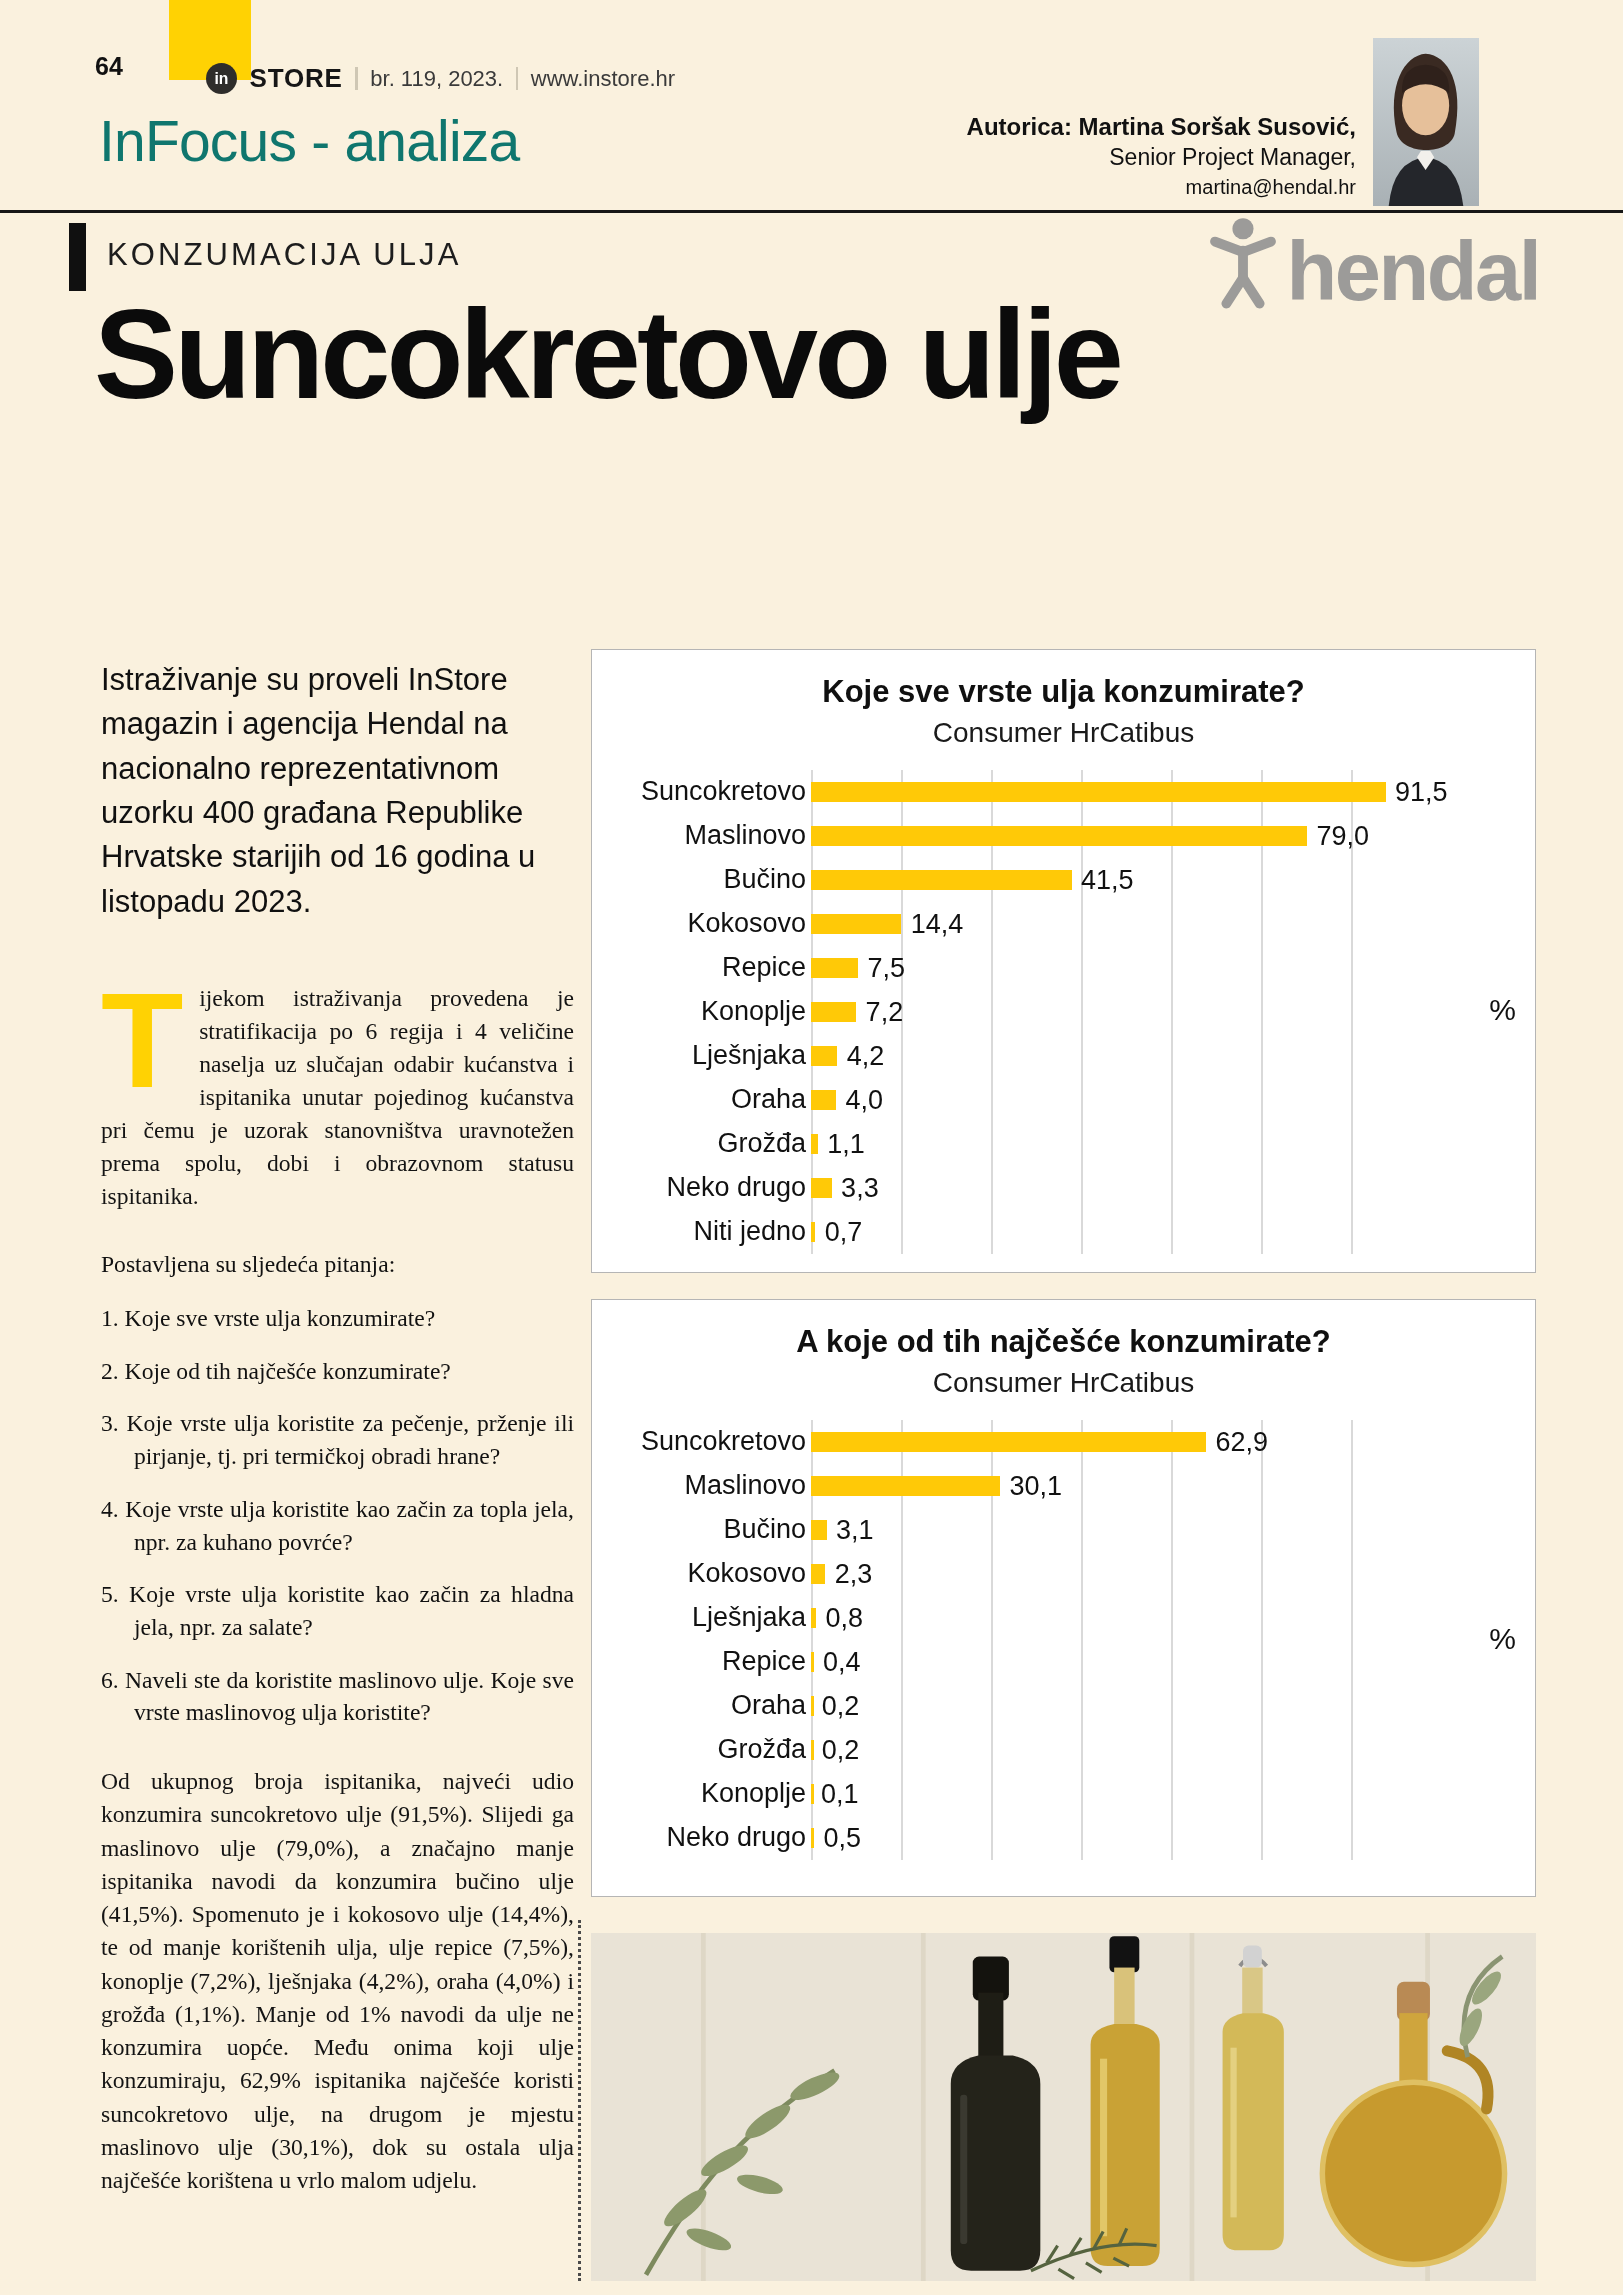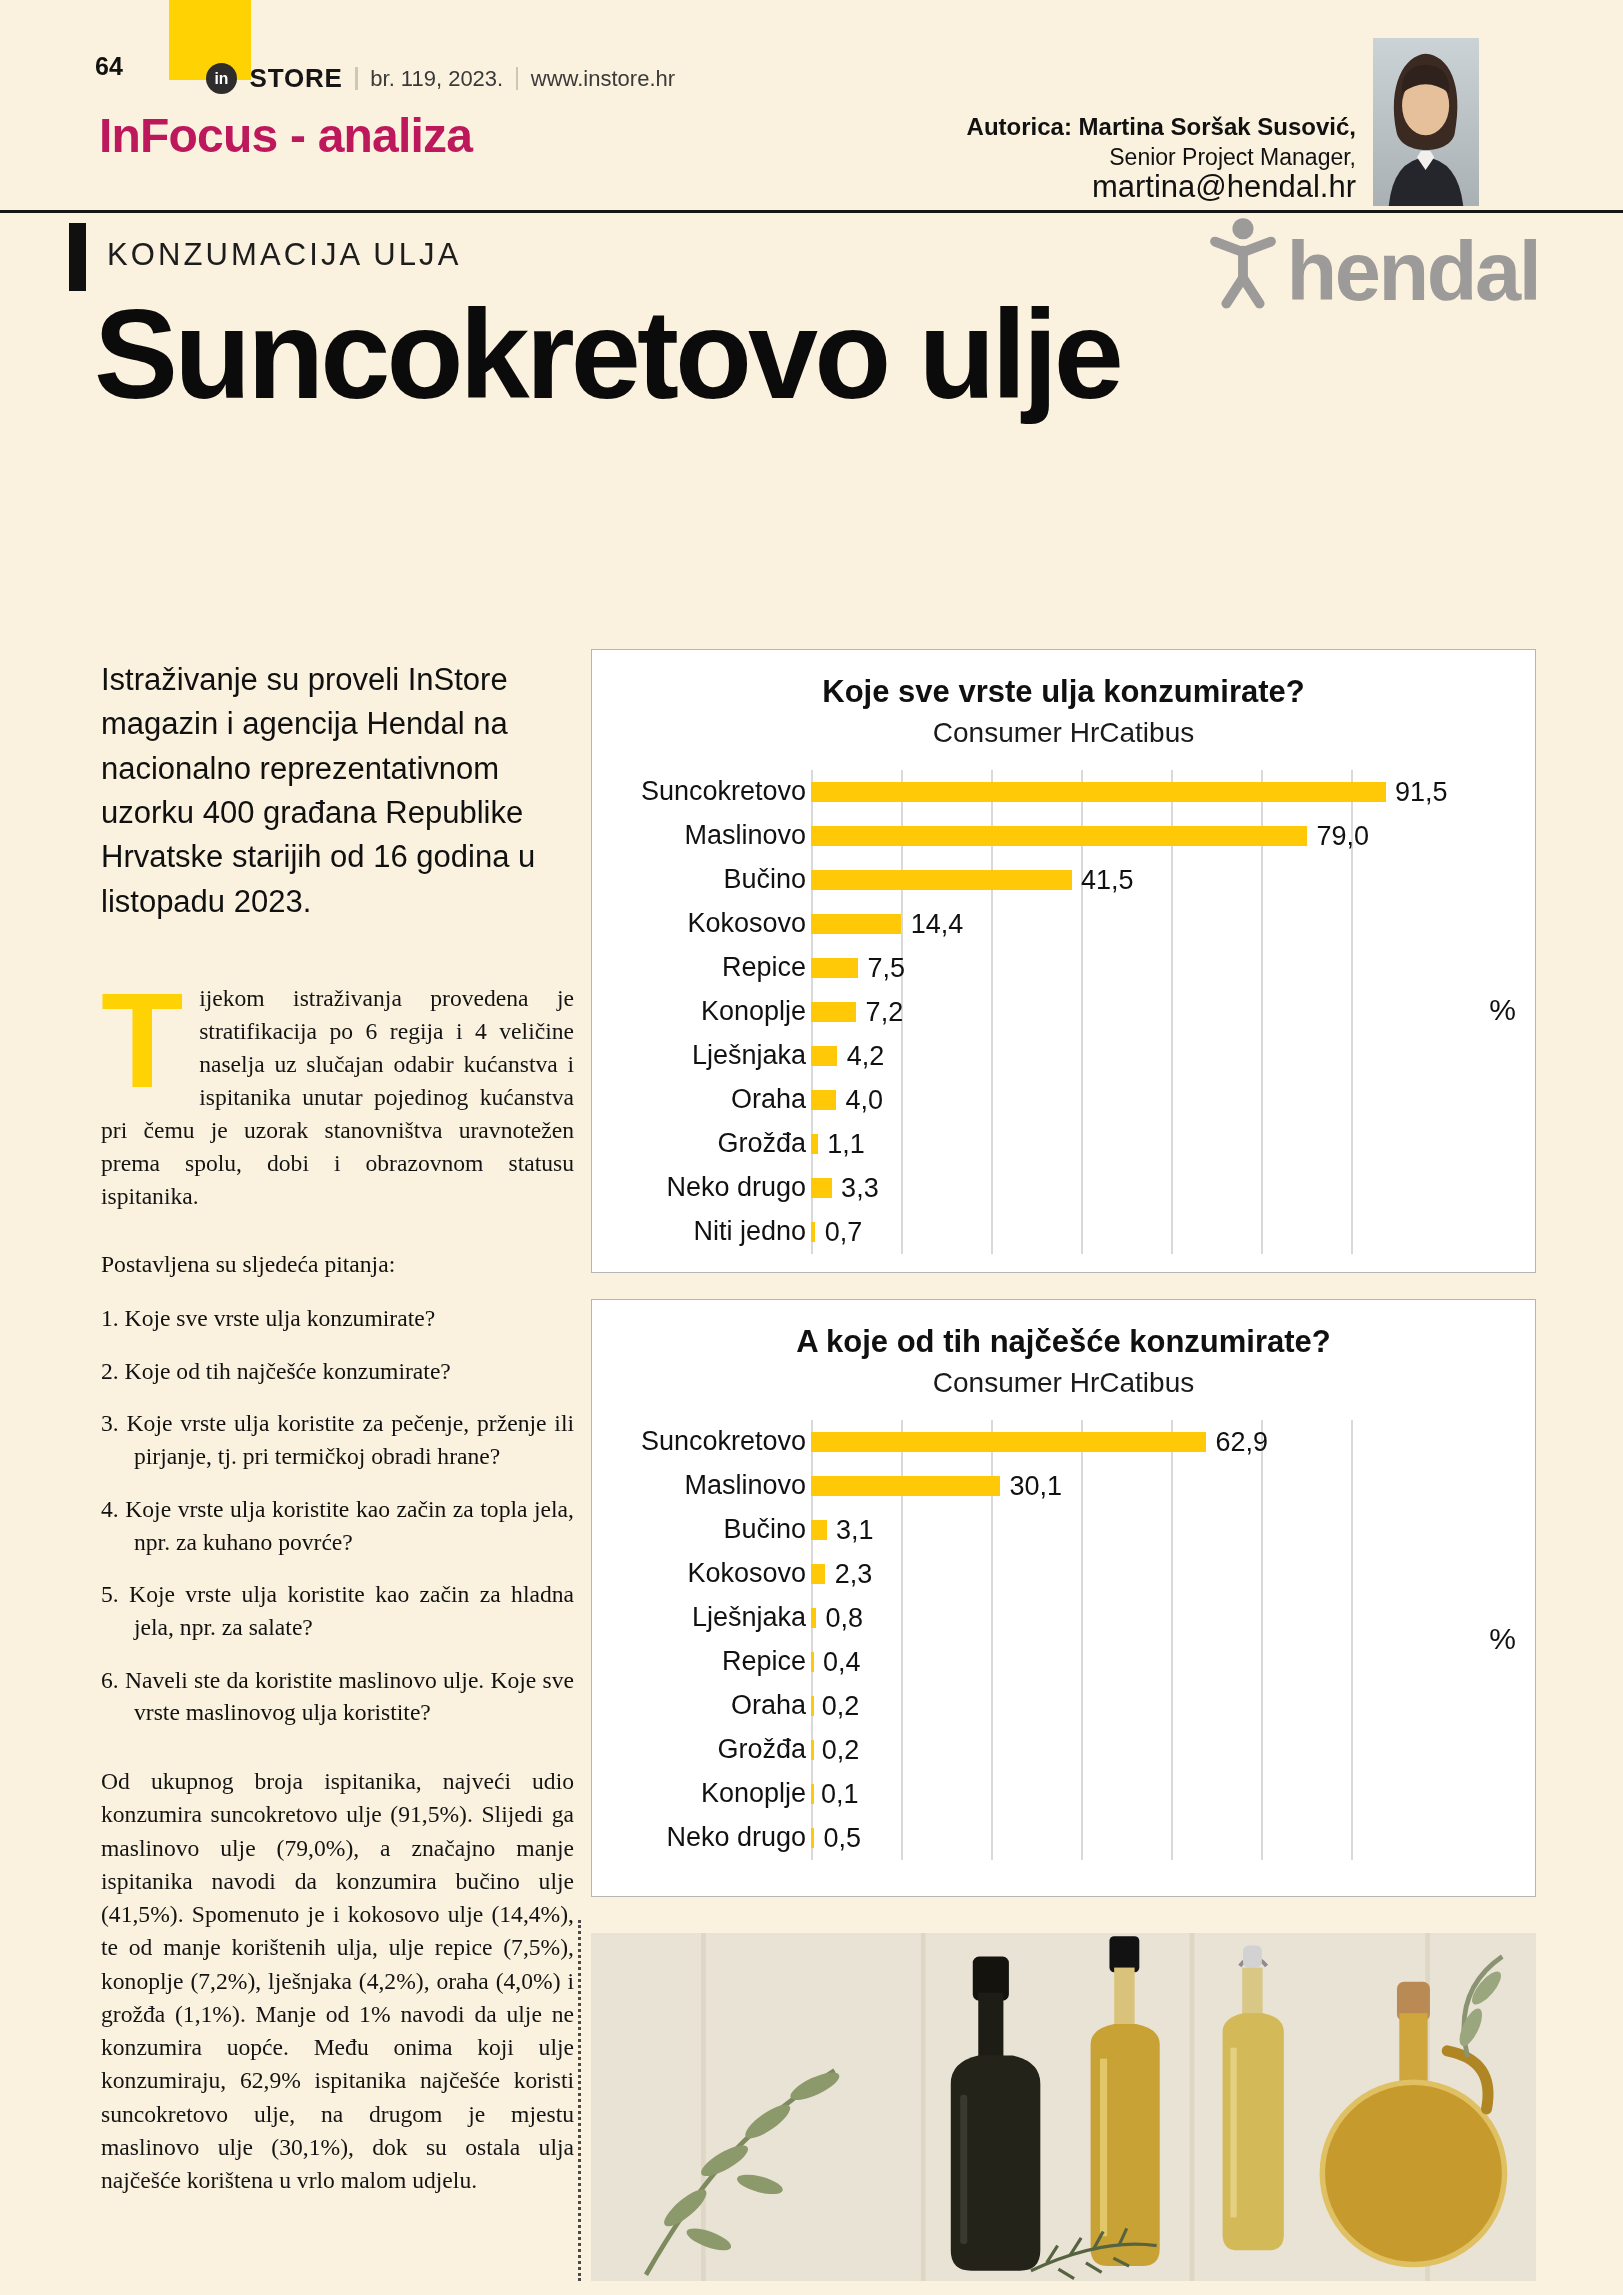--- a/index.html
+++ b/index.html
@@ -17,24 +17,24 @@
   .logo-circle{width:31px;height:31px;border-radius:50%;background:#2e2d2b;color:#fff;
     display:flex;align-items:center;justify-content:center;font-size:15.7px;font-weight:bold;flex:none;}
   .logo-store{font-size:26px;font-weight:800;letter-spacing:0.8px;color:#161616;}
   .brand-sep{width:2.4px;height:23.6px;background:#cfc7b4;}
   .brand-issue{font-size:22px;color:#3a3a3a;text-align:center;}
   .brand-site{font-size:22px;color:#3a3a3a;}
 
   .author-block{right:267px;top:112px;text-align:right;line-height:30px;}
   .author-name{font-size:24px;font-weight:bold;margin-left:34px;}
   .author-role{font-size:23px;}
-  .author-email{font-size:31px;}
+  .author-email{font-size:20px;}
   .author-photo{left:1373px;top:38px;width:106px;height:168px;}
 
-  .section-title{left:99px;top:108px;font-size:48px;font-weight:700;letter-spacing:-0.8px;color:#be185d;}
+  .section-title{left:99px;top:108px;font-size:57px;font-weight:400;letter-spacing:-0.8px;color:#0f766e;}
 
   .top-rule{left:0;top:210px;width:1623px;height:3.1px;background:#161616;}
 
   .kicker-bar{left:69px;top:223px;width:17.3px;height:68px;background:#101010;}
   .kicker-text{left:107px;top:237px;font-size:31px;letter-spacing:3.1px;color:#1d1d1d;}
 
   .hendal-logo{left:1209px;top:217px;display:flex;align-items:flex-end;gap:9.4px;}
   .hendal-text{font-size:83px;font-weight:bold;color:#9c9b99;line-height:0.92;letter-spacing:-2.4px;}
 
   

